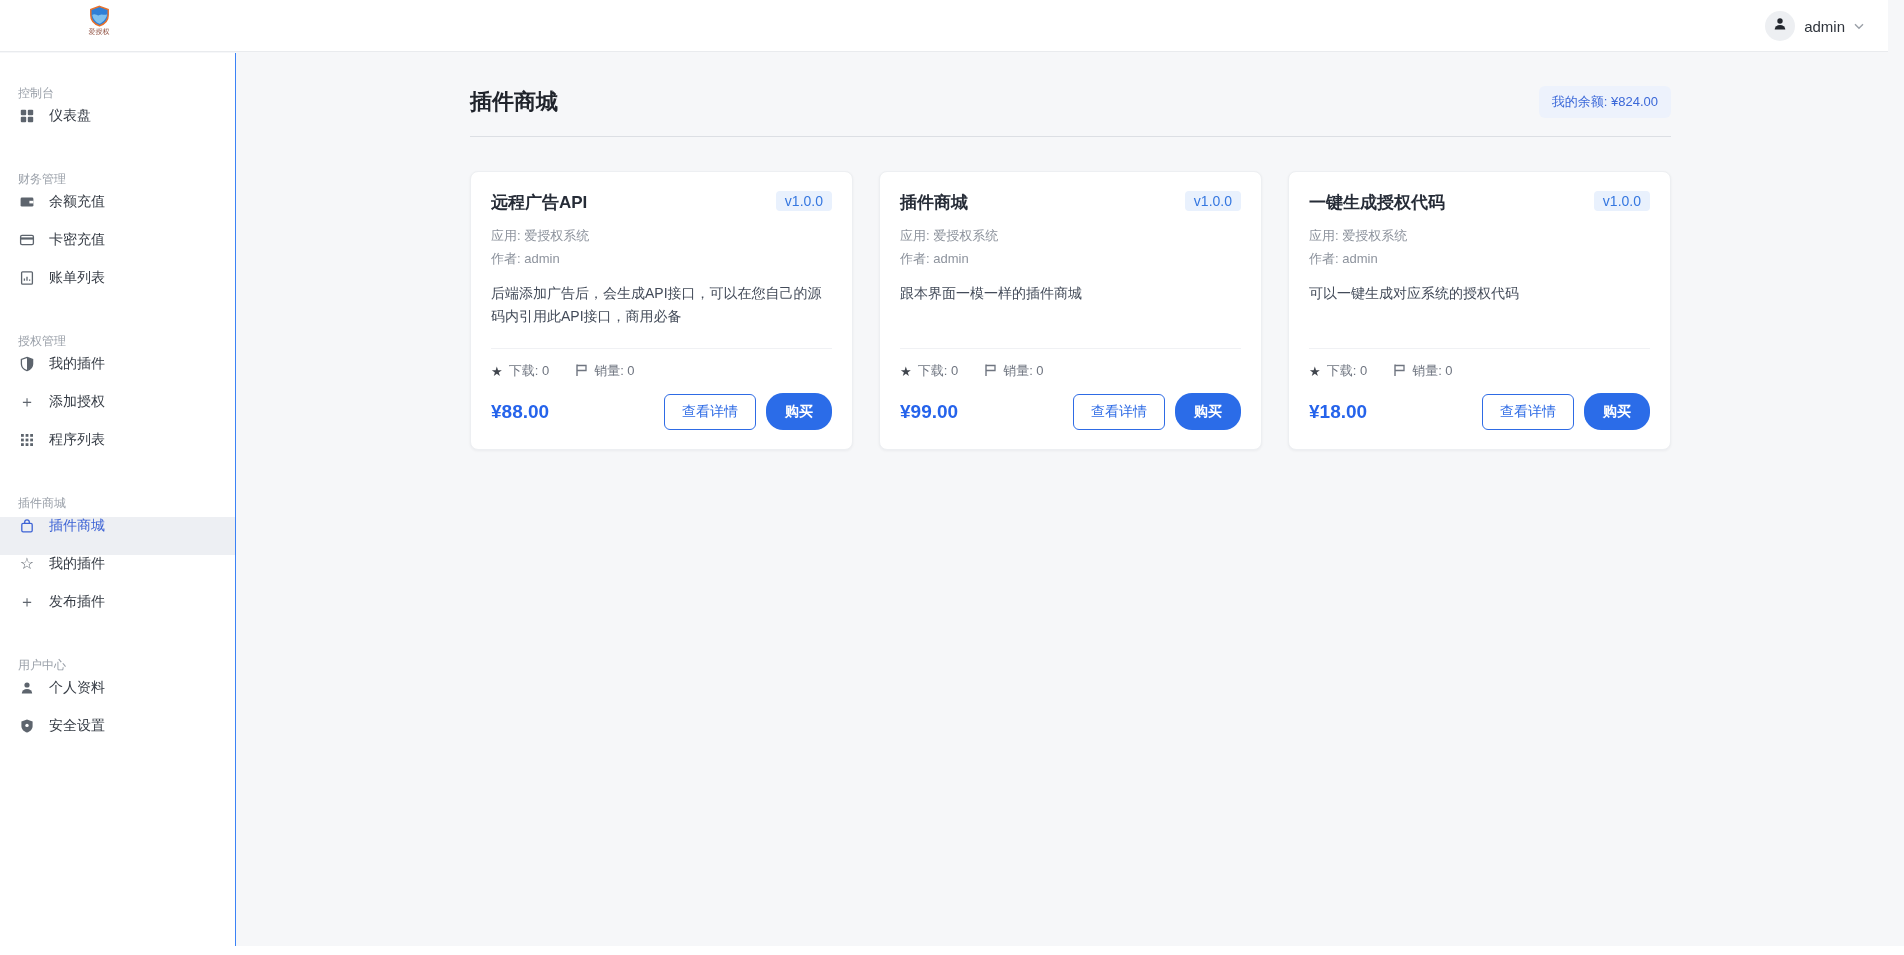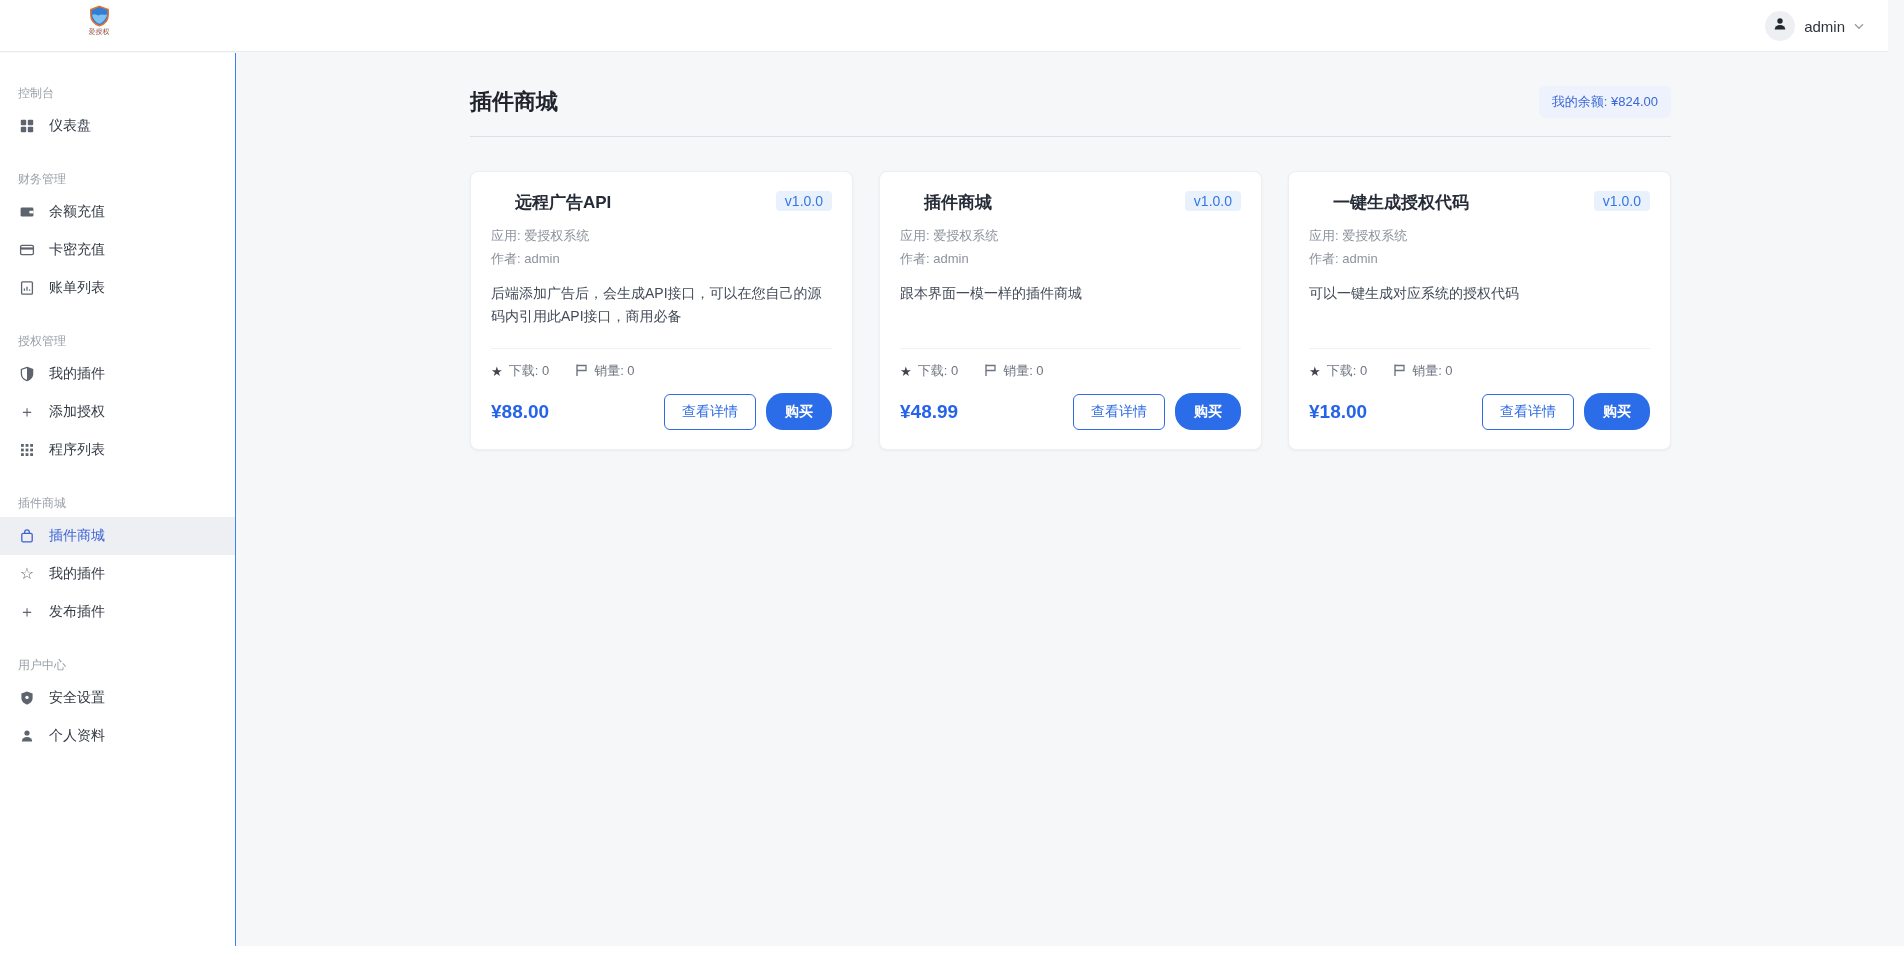--- a/index.html
+++ b/index.html
@@ -33,21 +33,21 @@
     position:fixed; top:53px; left:0; bottom:9px; width:236px;
     background:#fff; border-right:1px solid #3b82f6;
     padding-top:32px; overflow:hidden; z-index:10;
   }
   .section-label {
     font-size:12px; color:#9aa0a9; padding:0 18px; margin:26px 0 6px;
     line-height:16px;
   }
   .section:first-child .section-label { margin-top:0; }
   .side-item {
-    height:38px; display:flex; align-items:center; gap:13px;
+    height:38px; display:flex; align-items:flex-start; gap:13px;
     padding:0 18px; font-size:14px; color:#363c45; cursor:pointer;
   }
   .side-item .icon {
     width:18px; height:18px; display:flex; align-items:center; justify-content:center;
     color:#5d646d; flex:0 0 18px; font-size:16px; line-height:18px;
   }
   .side-item.active { background:#edeff3; color:#3d63d5; font-weight:500; }
   .side-item.active .icon { color:#3d63d5; }
   .glyph { font-size:16px; line-height:16px; }
   .glyph.small { font-size:15px; }
@@ -60,21 +60,21 @@
   .balance-badge {
     background:#edf2fc; color:#3b68d8; font-size:13px;
     padding:7px 13px; border-radius:6px; white-space:nowrap;
   }
   .title-divider { border:none; border-bottom:1px solid #dcdfe4; margin:18px 0 0 0; }
   .cards { display:flex; gap:26px; margin-top:34px; }
   .card {
     flex:1; background:#fff; border:1px solid #edeff2; border-radius:8px;
     padding:19px 20px; box-shadow:0 1px 3px rgba(15,23,42,.05);
   }
-  .card-head { display:flex; justify-content:space-between; align-items:flex-start;margin-left:24px; }
+  .card-head { display:flex; justify-content:space-between; align-items:flex-start; }
   .plugin-name { font-size:17px; font-weight:700; color:#262c37; line-height:24px; }
   .version-badge {
     font-size:14px; color:#3577e0; background:#e9f1fd;
     padding:2px 9px; border-radius:4px; line-height:16px;
   }
   .meta { margin-top:9px; font-size:13px; color:#8d939d; line-height:23px; }
   .desc { margin-top:12px; font-size:14px; color:#434b59; line-height:23px; min-height:46px; }
   .card-divider { border:none; border-top:1px solid #f0f1f4; margin:20px 0 0 0; }
   .stats { padding-top:13px; display:flex; gap:26px; align-items:center; font-size:13px; color:#6f7580; }
   .stat { display:flex; align-items:center; gap:6px; }
@@ -236,34 +236,34 @@
     <span class="item-label">发布插件</span>
   </div>
       </div>
   </div>
     <div class="section">
     <div class="section-label">用户中心</div>
     <div>
         <div class="side-item">
     <span class="icon">
             <svg width="16" height="16" viewBox="0 0 16 16">
+              <circle cx="8" cy="5" r="2.6" fill="currentColor"></circle>
+              <path d="M2.8 13.4 a5.2 4.4 0 0 1 10.4 0 Z" fill="currentColor"></path>
+            </svg>
+          </span>
+    <span class="item-label">个人资料</span>
+  </div>
+        <div class="side-item">
+    <span class="icon">
+            <svg width="16" height="16" viewBox="0 0 16 16">
               <path d="M8 1.4 L13.6 3.4 V8 C13.6 11.4 11 13.6 8 14.6 C5 13.6 2.4 11.4 2.4 8 V3.4 Z" fill="currentColor"></path>
               <circle cx="8" cy="7.4" r="1.7" fill="#fff"></circle>
             </svg>
           </span>
     <span class="item-label">安全设置</span>
-  </div>
-        <div class="side-item">
-    <span class="icon">
-            <svg width="16" height="16" viewBox="0 0 16 16">
-              <circle cx="8" cy="5" r="2.6" fill="currentColor"></circle>
-              <path d="M2.8 13.4 a5.2 4.4 0 0 1 10.4 0 Z" fill="currentColor"></path>
-            </svg>
-          </span>
-    <span class="item-label">个人资料</span>
   </div>
       </div>
   </div>
   </nav>
 
 <main class="main">
   <div class="content">
     <div class="title-row">
       <h1 class="page-title">插件商城</h1>
       <span class="balance-badge">我的余额: ¥824.00</span>
@@ -324,21 +324,21 @@
         <span>
           <svg width="13" height="14" viewBox="0 0 13 14">
             <path d="M2 1.5 V13" stroke="#6f7580" stroke-width="1.4" fill="none"></path>
             <path d="M2 2.5 H11 V7.5 H2" stroke="#6f7580" stroke-width="1.3" fill="none"></path>
           </svg>
         </span>
         <span>销量: 0</span>
       </span>
     </div>
     <div class="price-row">
-      <span class="price">¥48.99</span>
+      <span class="price">¥99.00</span>
       <span class="btns">
         <button class="btn-outline">查看详情</button>
         <button class="btn-solid">购买</button>
       </span>
     </div>
   </div>
         <div class="card">
     <div class="card-head">
       <span class="plugin-name">一键生成授权代码</span>
       <span class="version-badge">v1.0.0</span>

